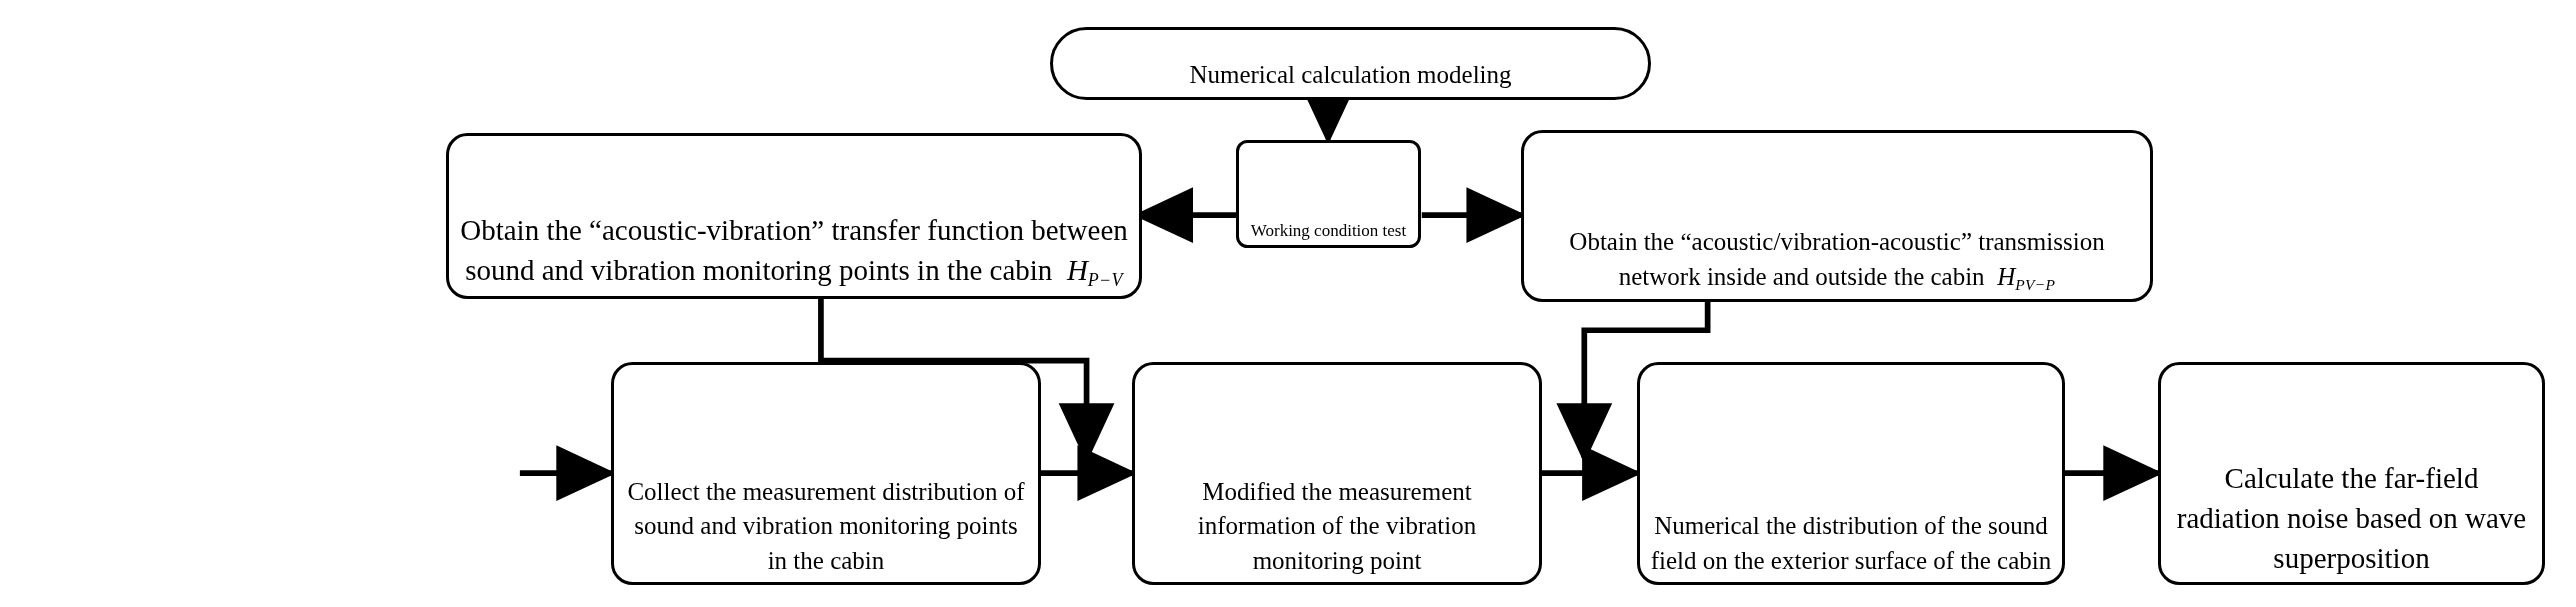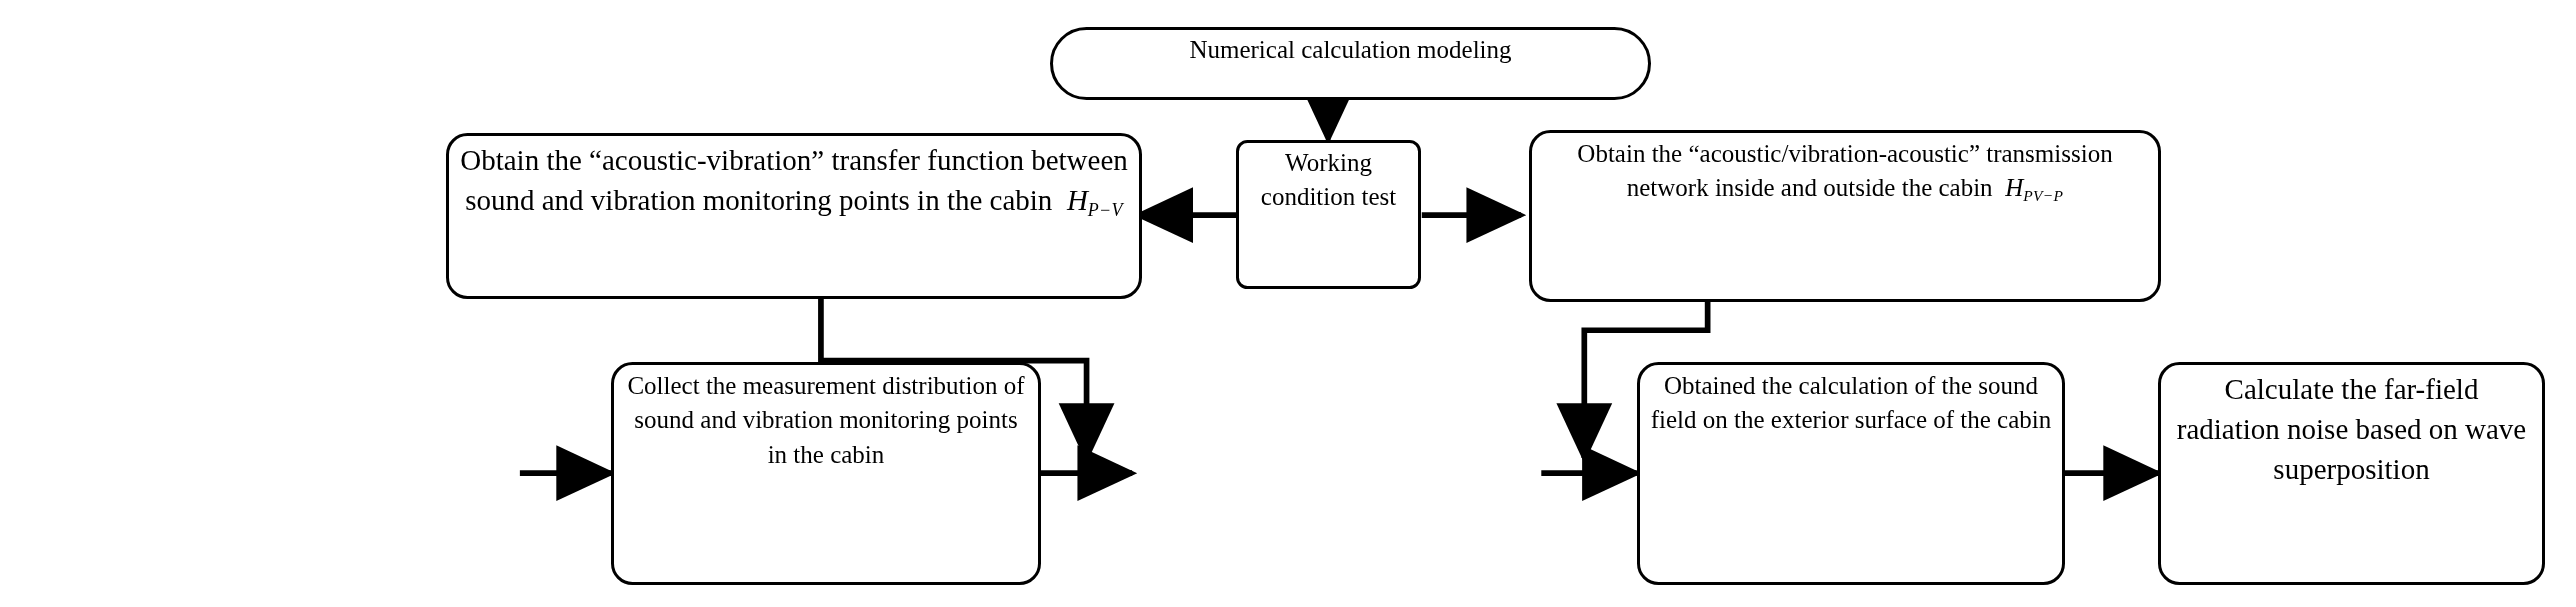--- a/index.html
+++ b/index.html
@@ -21,21 +21,21 @@
     width: 2576px;
     height: 608px;
     pointer-events: none;
   }
   .node {
     position: absolute;
     box-sizing: border-box;
     border: 3.2px solid #000000;
     background: #ffffff;
     display: flex;
-    align-items: flex-start;
+    align-items: flex-end;
     justify-content: center;
     text-align: center;
     color: #000000;
     line-height: 1.38;
     padding: 3.8px 8.9px;
   }
   .node .txt { display: block; width: 100%; }
   .rounded-rect { border-radius: 21.5px; }
   .pill        { border-radius: 38px; }
   .soft-rect   { border-radius: 11.4px; }
@@ -96,44 +96,47 @@
 
     <g>
       <polyline points="2700,470 2700,522 2505,522 2505,724" fill="none" stroke="#000" stroke-width="9" marker-end="url(#arrowD)"></polyline>
     </g>
   </svg>
 
   <div class="node pill" style="left:1050px; top:26.6px; width:601px; height:73px; font-size:25px;">
     <span class="txt">Numerical calculation modeling</span>
   </div>
 
-  <div class="node soft-rect" style="left:1236px; top:140px; width:185px; height:149px; font-size:25px; padding:2.5px 6.3px;">
+  <div class="node soft-rect" style="left:1236px; top:140px; width:185px; height:108px; font-size:17px; padding:2.5px 6.3px;">
     <span class="txt">Working condition test</span>
   </div>
 
   <div class="node rounded-rect" style="left:446px; top:133px; width:696px; height:166px; font-size:29px;">
     <span class="txt">
       <span>Obtain the “acoustic-vibration” transfer function between sound and vibration monitoring points in the cabin</span>&nbsp;&nbsp;<i class="mathvar">H</i><sub class="mathsub">P−V</sub>
     </span>
   </div>
 
-  <div class="node rounded-rect" style="left:1521px; top:130px; width:632px; height:172px; font-size:25px;margin-left:8px;">
+  <div class="node rounded-rect" style="left:1521px; top:130px; width:632px; height:172px; font-size:25px;">
     <span class="txt">
       <span>Obtain the “acoustic/vibration-acoustic” transmission network inside and outside the cabin</span>&nbsp;&nbsp;<i class="mathvar">H</i><sub class="mathsub">PV−P</sub>
     </span>
   </div>
 
 
   <div class="node rounded-rect" style="left:611px; top:362px; width:430px; height:223px; font-size:25px;">
     <span class="txt">Collect the measurement distribution of sound and vibration monitoring points in the cabin</span>
   </div>
 
+  <div class="node rounded-rect" style="left:1132px; top:362px; width:410px; height:223px; font-size:25px;">
+    <span class="txt">Modified the measurement information of the vibration monitoring point</span>
+  </div>
 
   <div class="node rounded-rect" style="left:1637px; top:362px; width:428px; height:223px; font-size:25px;">
-    <span class="txt">Obtained the calculation of the sound field on the exterior surface of  the cabin</span>
+    <span class="txt">Numerical the distribution of the sound field on the exterior surface of  the cabin</span>
   </div>
 
   <div class="node rounded-rect" style="left:2158px; top:362px; width:387px; height:223px; font-size:29px;">
     <span class="txt">Calculate the far-field radiation noise based on wave superposition</span>
   </div>
 
 </div>
 
 
 </body></html>

